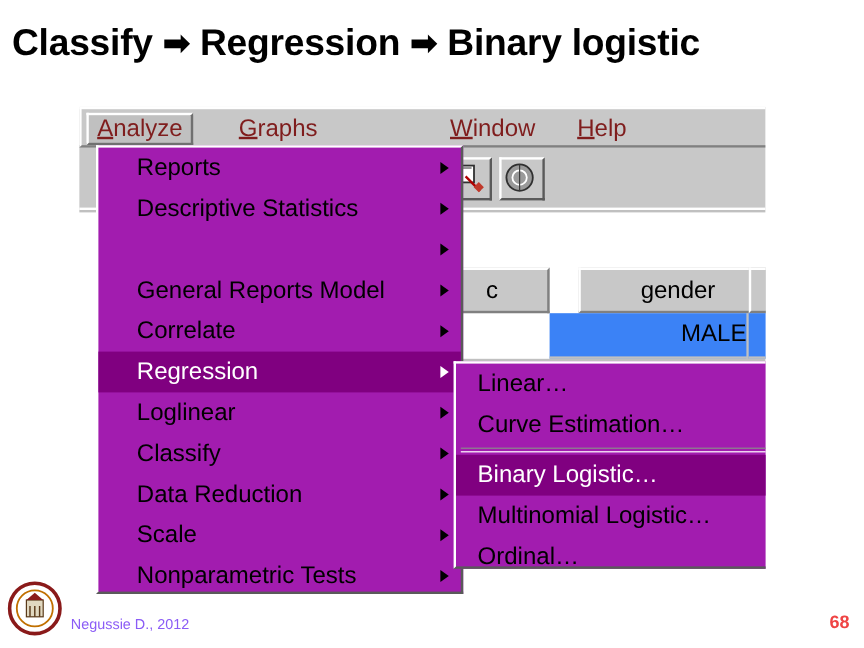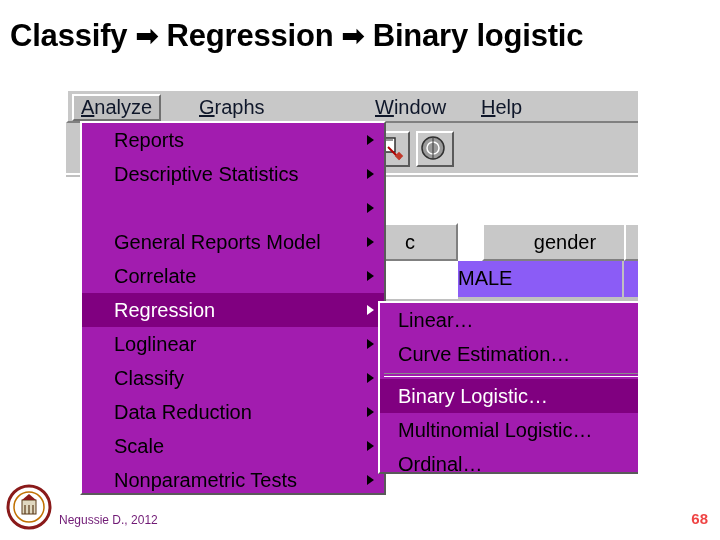--- a/index.html
+++ b/index.html
@@ -56,21 +56,21 @@
     border-left: 2px solid #ffffff;
     border-bottom: 2px solid #808080;
     box-sizing: border-box;
   }
   .menubar-item {
     position: absolute;
     top: 3px;
     height: 27px;
     line-height: 27px;
     font-size: 20px;
-    color: #0f172a;
+    color: #7f1d1d;
     padding: 0 7px;
     white-space: nowrap;
   }
   .menubar-item.selected {
     background: #c0c0c0;
     border-top: 2px solid #ffffff;
     border-left: 2px solid #ffffff;
     border-right: 2px solid #707070;
     border-bottom: 2px solid #707070;
     box-sizing: border-box;
@@ -122,26 +122,26 @@
     border-bottom: 2px solid #808080;
     box-sizing: border-box;
     font-size: 20px;
     text-align: center;
     line-height: 34px;
     color: #000000;
   }
   .grid-cell {
     position: absolute;
     height: 38px;
-    background: #8b5cf6;
+    background: #3b82f6;
     border-right: 2px solid #c0c0c0;
     border-bottom: 2px solid #c0c0c0;
     box-sizing: border-box;
     font-size: 20px;
-    text-align: left;
+    text-align: right;
     line-height: 34px;
     color: #000000;
   }
   .grid-line {
     position: absolute;
     background: #c0c0c0;
   }
 
   
   .menu-panel {
@@ -203,21 +203,21 @@
   .regression-menu .menu-item {
     padding-left: 18px;
   }
 
   
   .footer-text {
     position: absolute;
     left: 59px;
     top: 513px;
     font-size: 12px;
-    color: #701a75;
+    color: #8b5cf6;
     white-space: nowrap;
   }
   .page-number {
     position: absolute;
     right: 12px;
     top: 510px;
     font-size: 15px;
     font-weight: bold;
     color: #ef4444;
   }

